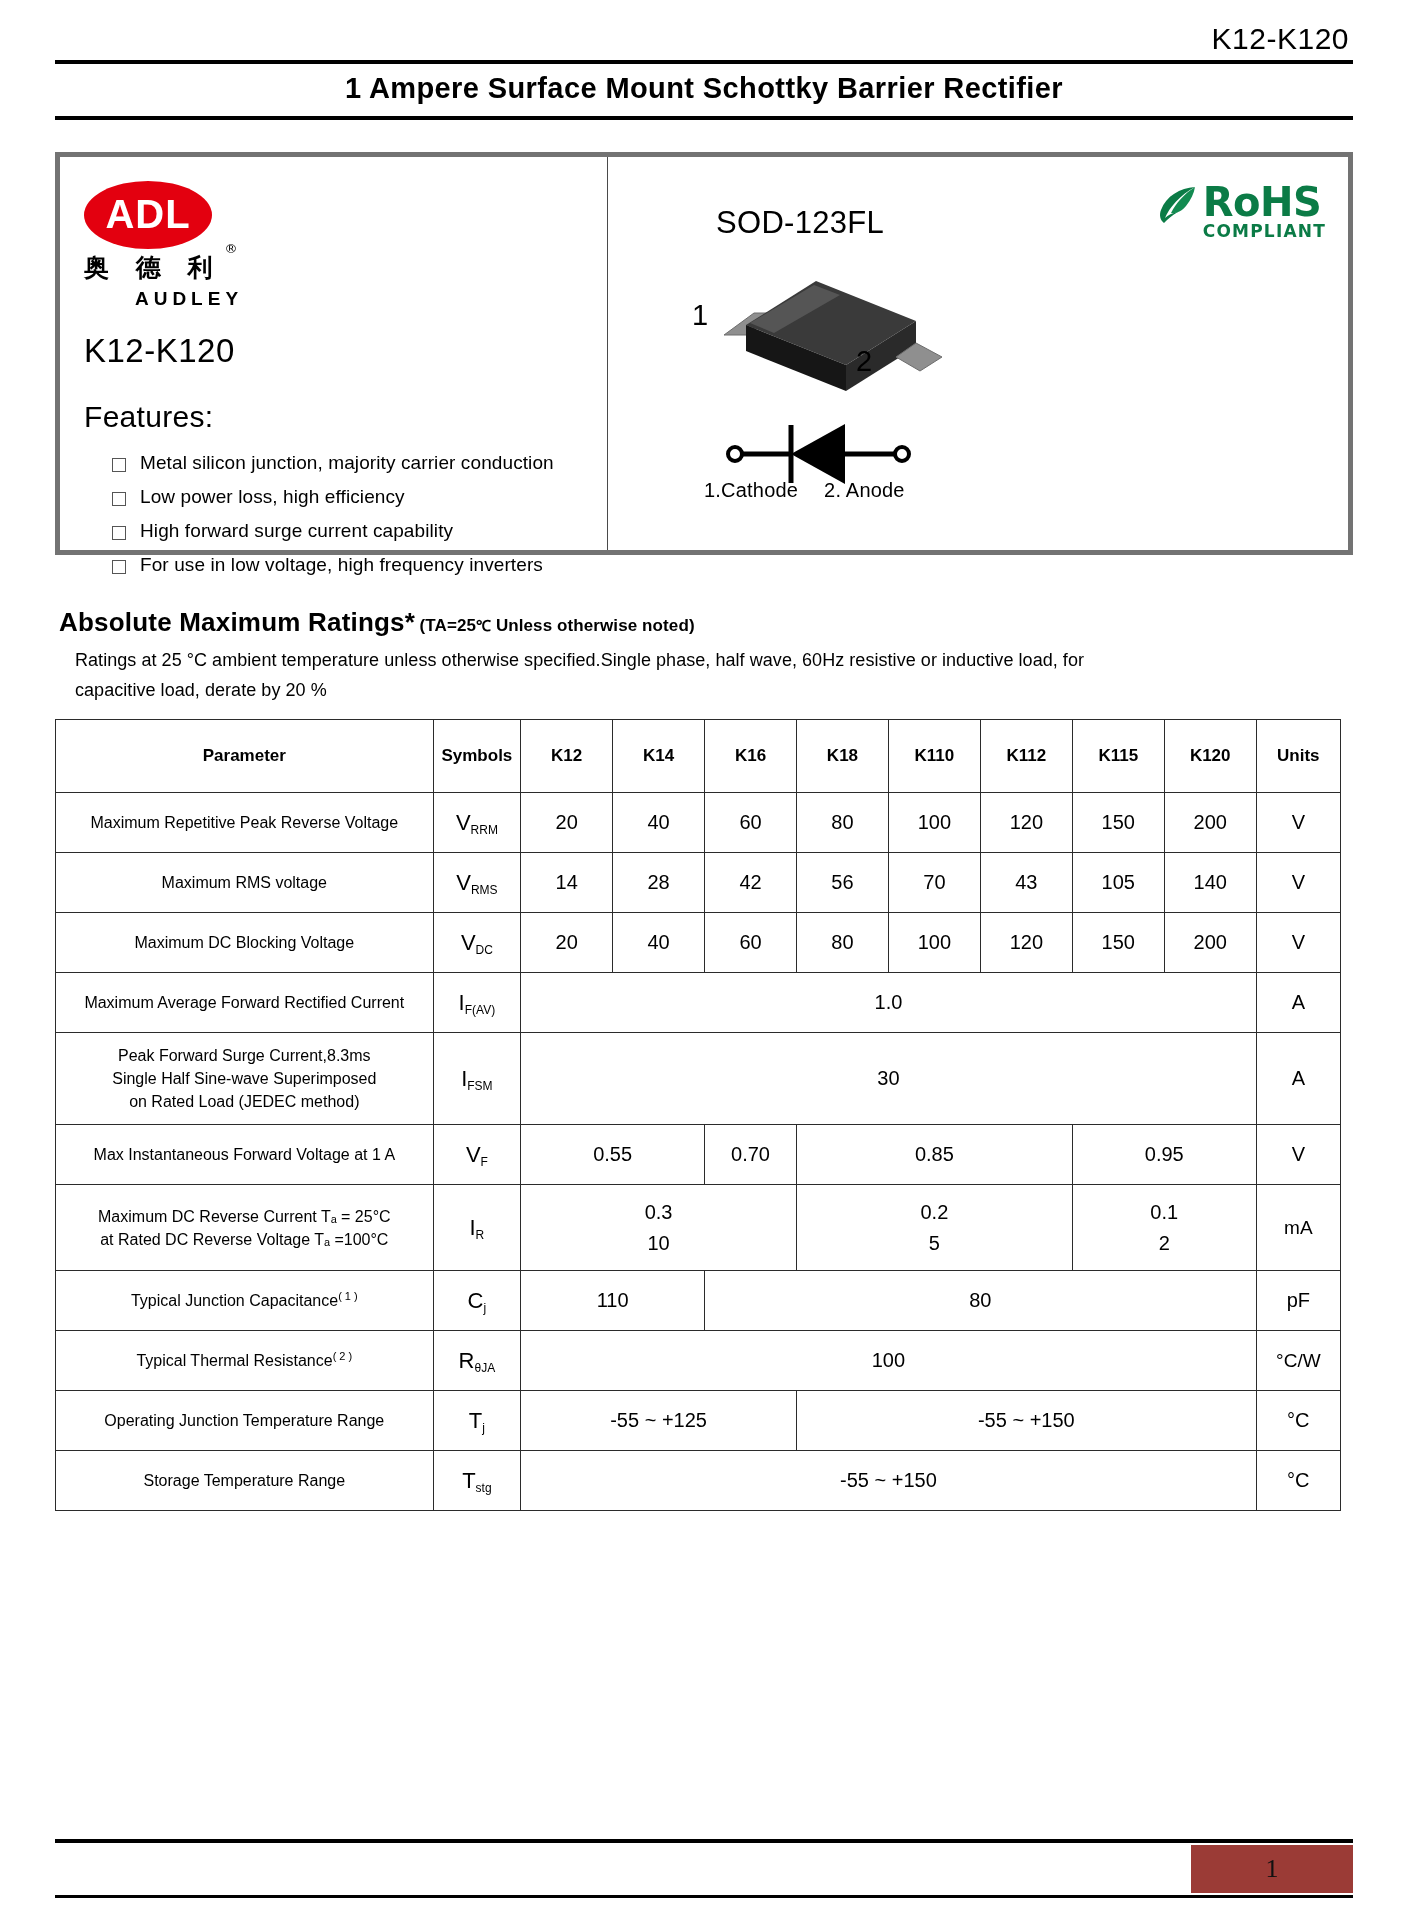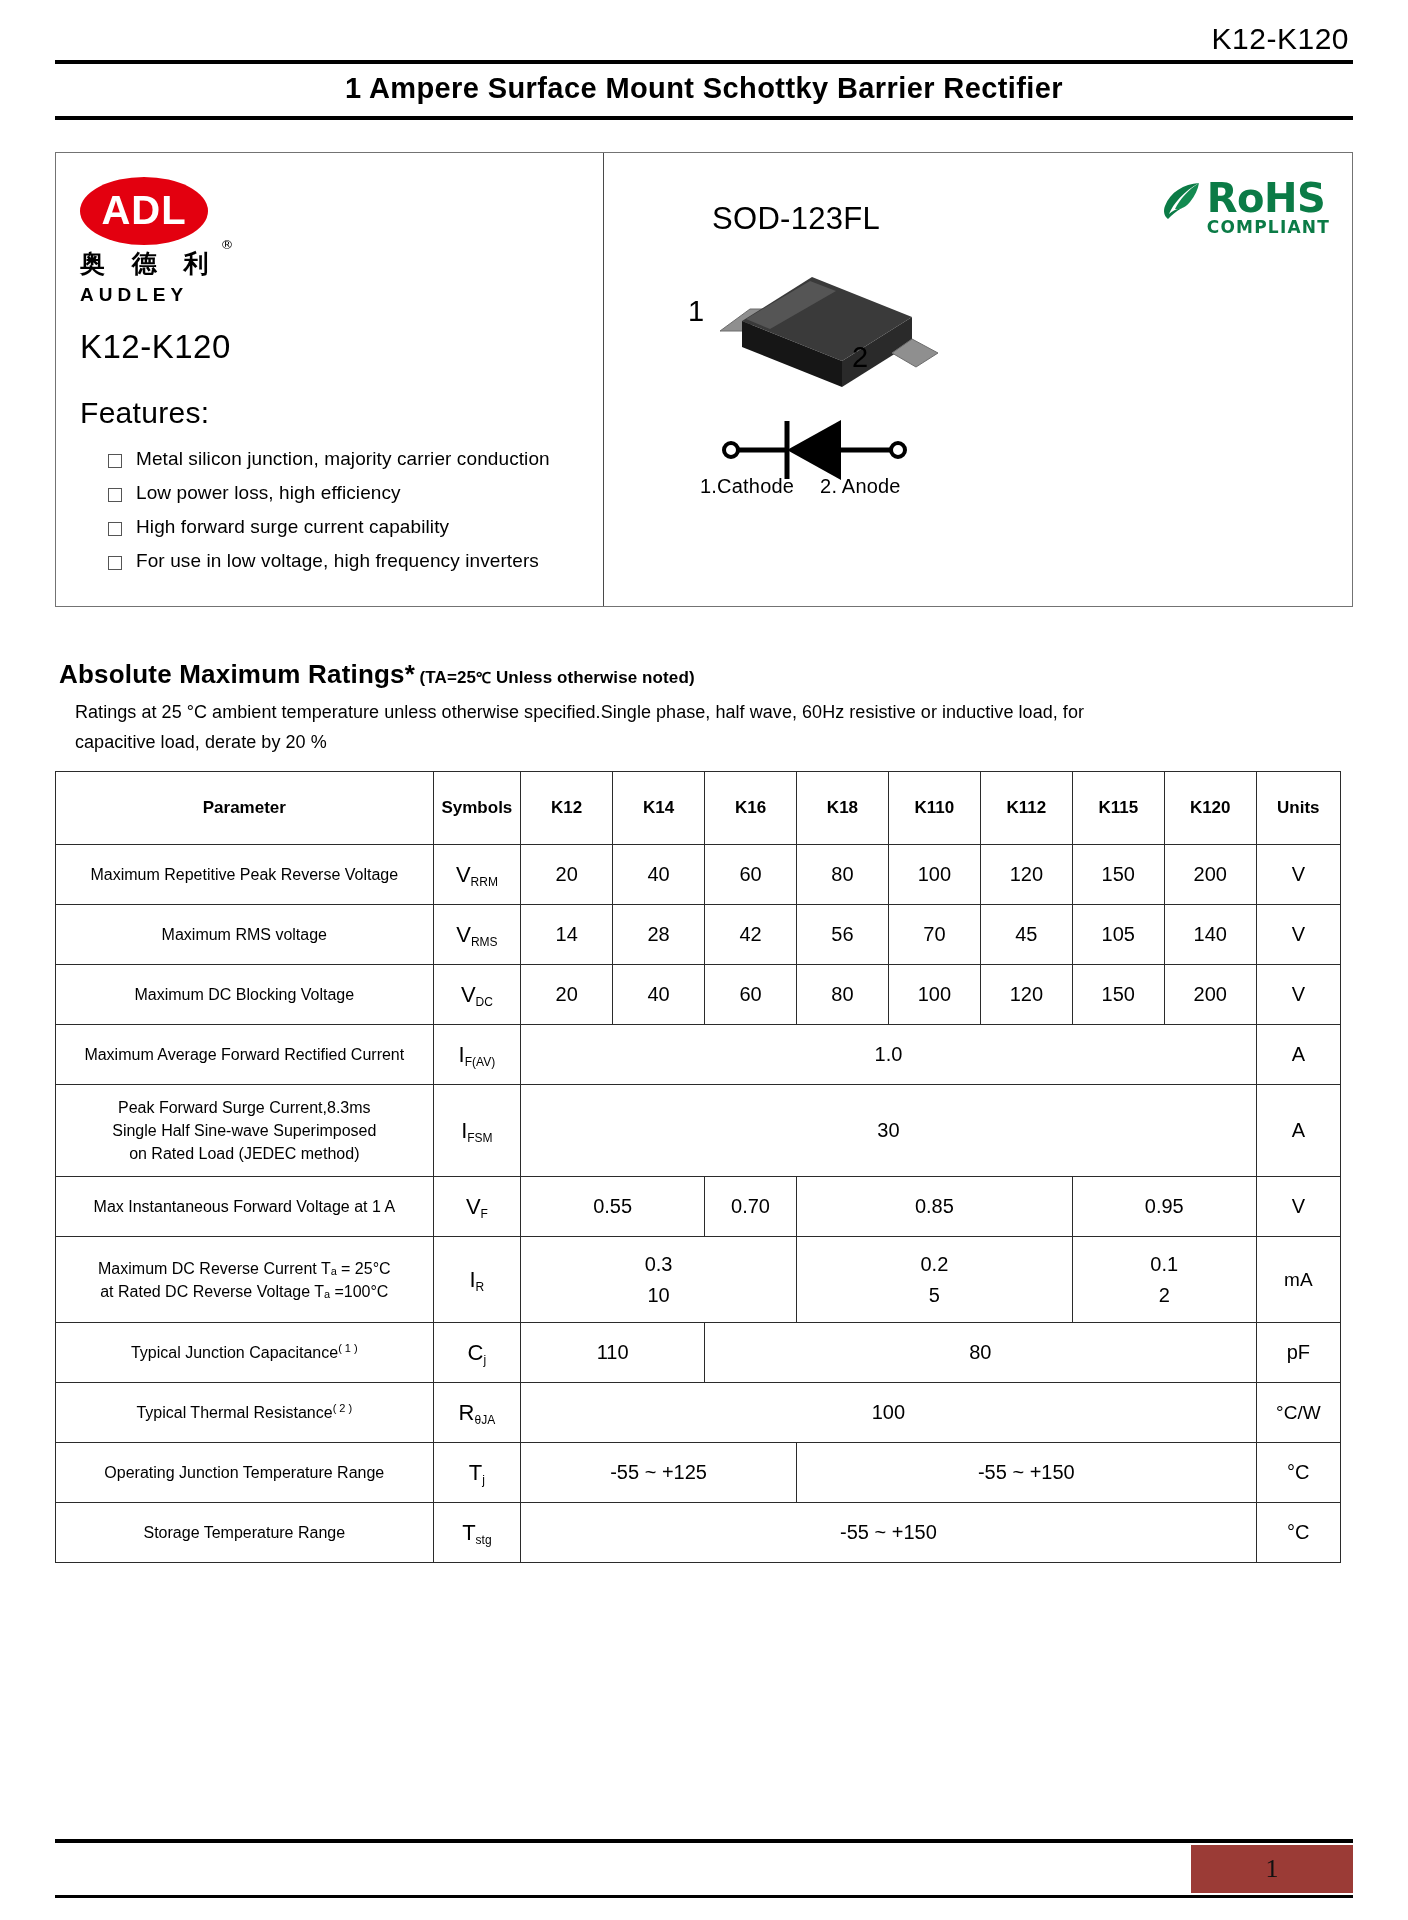--- a/index.html
+++ b/index.html
@@ -44,23 +44,23 @@
     font-size: 29px;
     font-weight: 600;
     letter-spacing: 0.4px;
     padding: 8px 0 6px 0;
     white-space: nowrap;
   }
 
   
   .info-box {
     display: flex;
-    border: 1px solid #737373;
+    border: 5px solid #737373;
     margin-top: 32px;
-    height: 455px;
+    height: 403px;
     box-sizing: border-box;
   }
   .info-left {
     width: 548px;
     box-sizing: border-box;
     padding: 24px 18px 10px 24px;
     border-right: 1px solid #4a4a4a;
     position: relative;
   }
   .info-right {
@@ -103,20 +103,21 @@
     right: -16px;
     font-size: 13px;
     font-weight: 400;
     letter-spacing: 0;
   }
   .logo-en {
     font-size: 19px;
     font-weight: 700;
     letter-spacing: 5px;
     margin-top: 4px;
+    text-align: center;
   }
 
   .model-name {
     font-size: 33px;
     margin-top: 22px;
     letter-spacing: 0.5px;
   }
   .features-title {
     font-size: 30px;
     margin-top: 30px;
@@ -463,21 +464,21 @@
       </tr>
 
       <tr class="r-h1">
         <td class="pname">Maximum  RMS voltage</td>
         <td class="sym"><span>V</span><sub class="s">RMS</sub></td>
         <td class="val">14</td>
         <td class="val">28</td>
         <td class="val">42</td>
         <td class="val">56</td>
         <td class="val">70</td>
-        <td class="val">45</td>
+        <td class="val">43</td>
         <td class="val">105</td>
         <td class="val">140</td>
         <td class="val">V</td>
       </tr>
 
       <tr class="r-h1">
         <td class="pname">Maximum DC Blocking Voltage</td>
         <td class="sym"><span>V</span><sub class="s">DC</sub></td>
         <td class="val">20</td>
         <td class="val">40</td>

